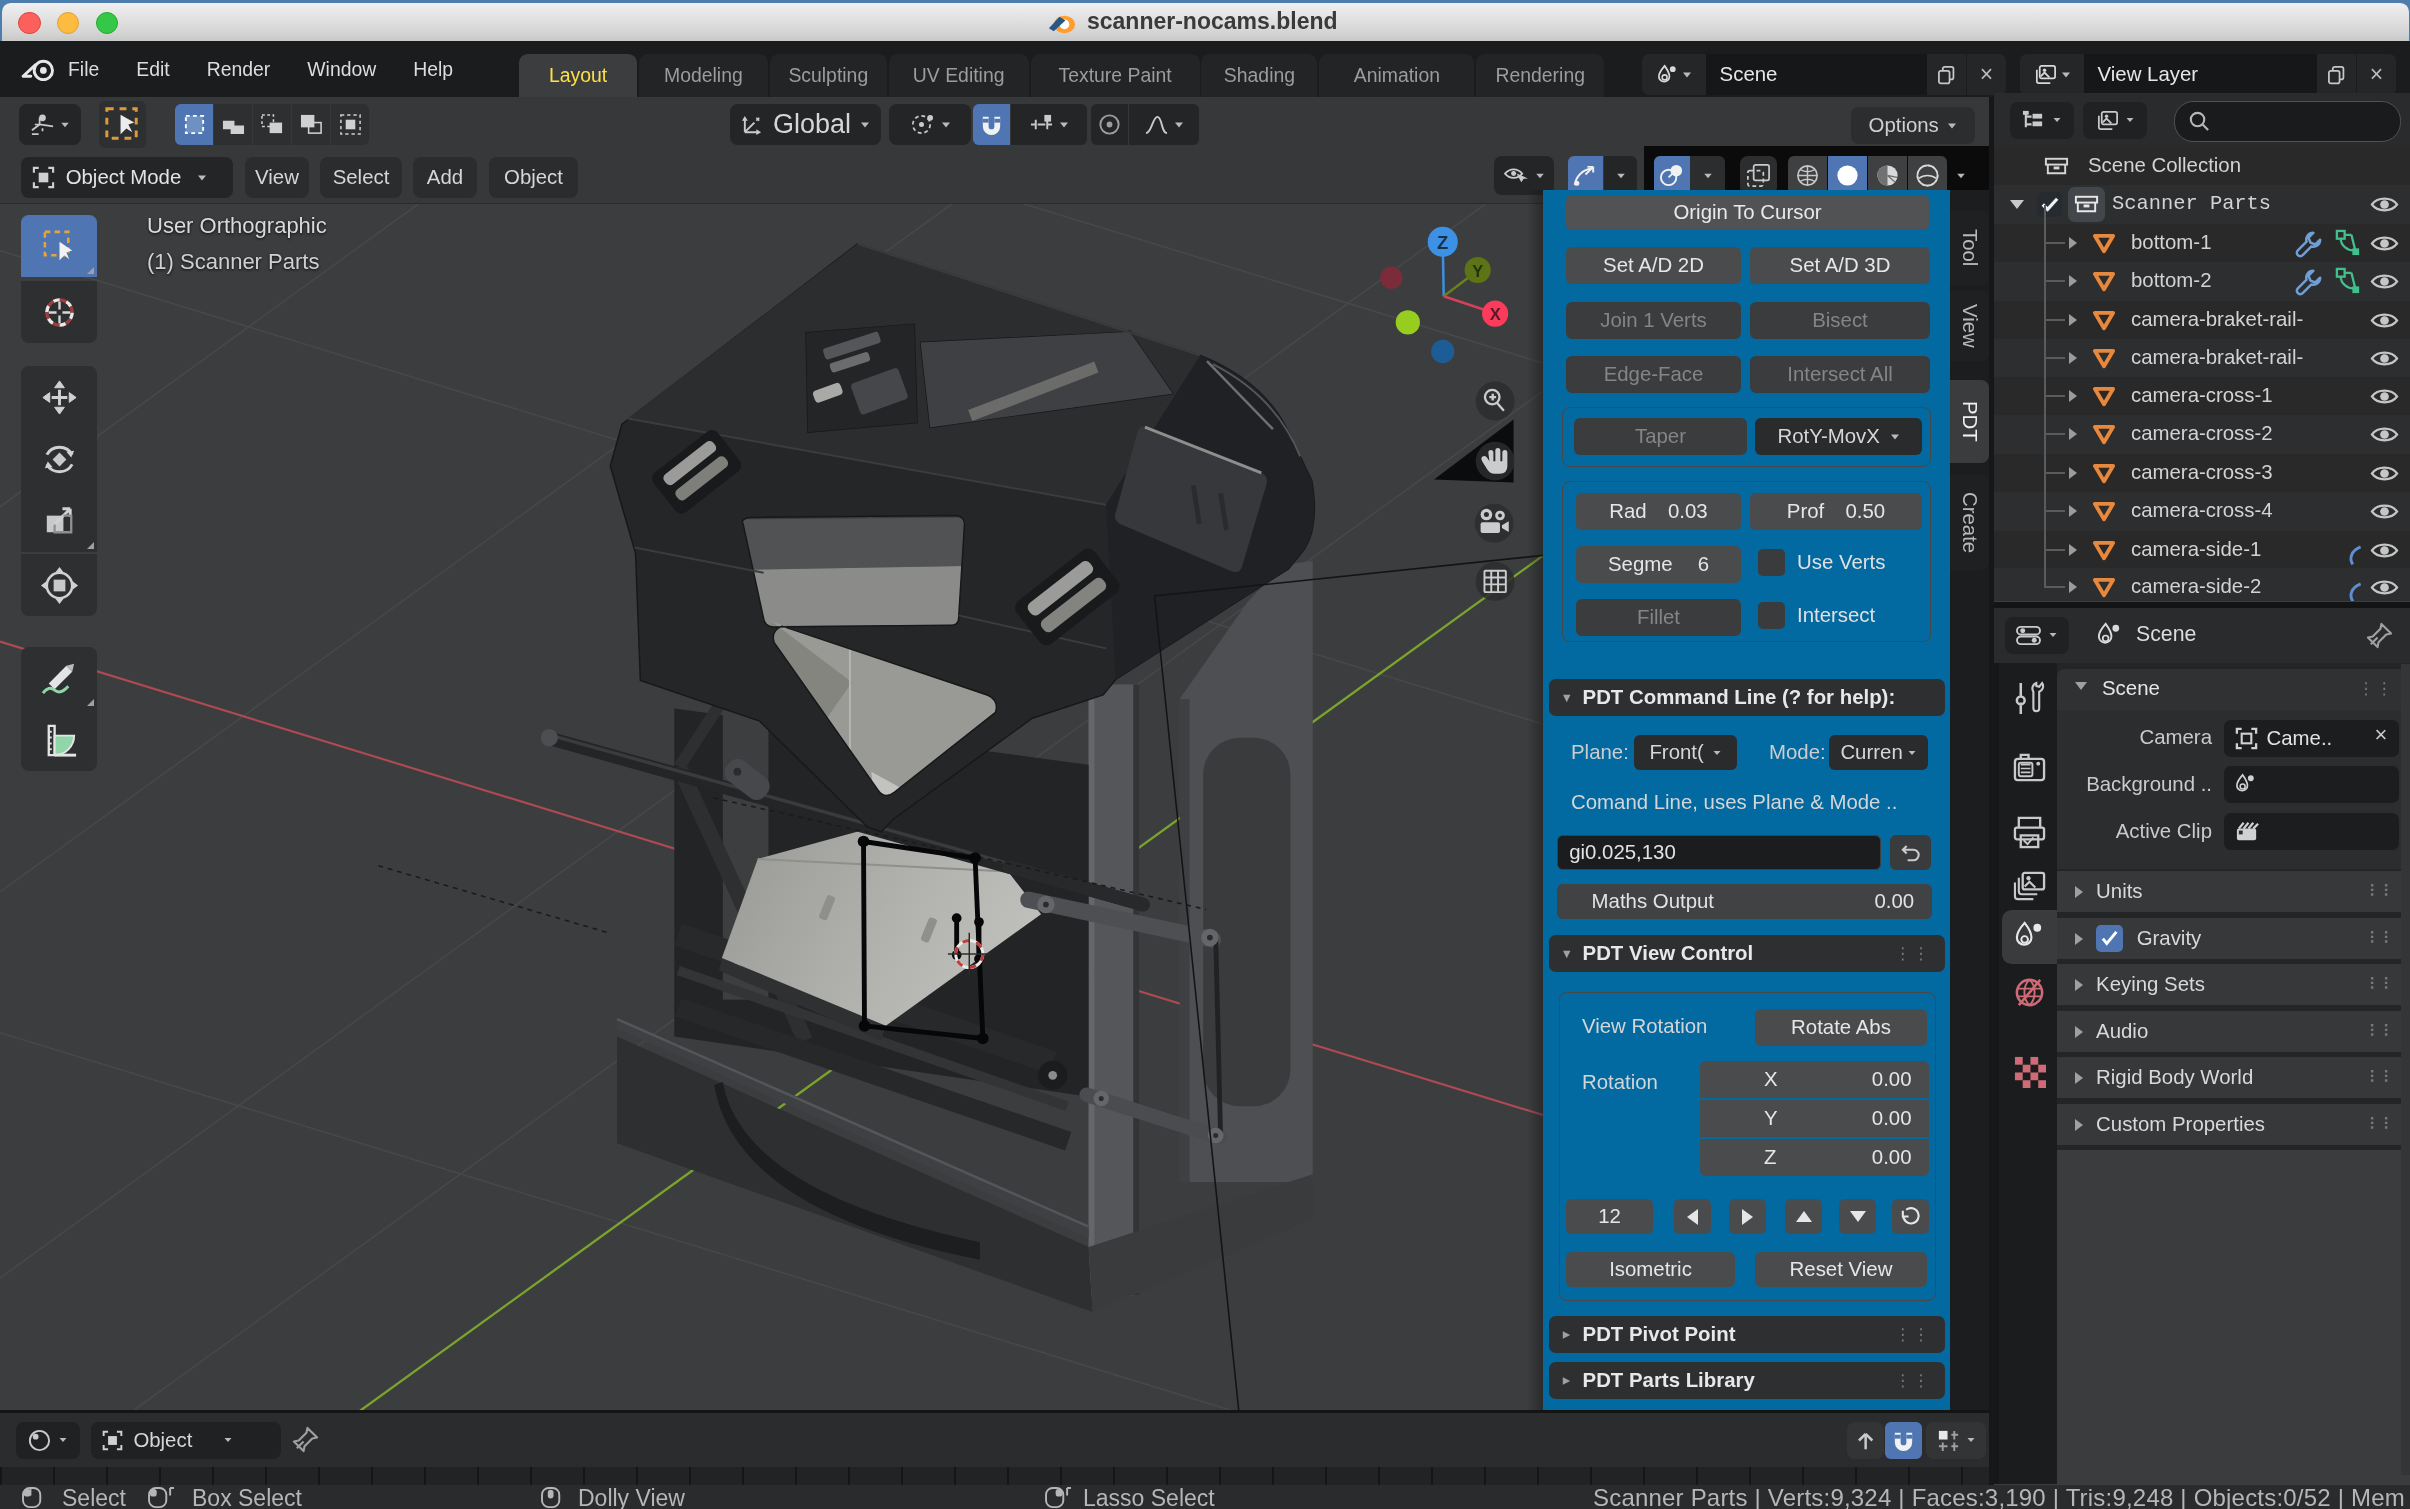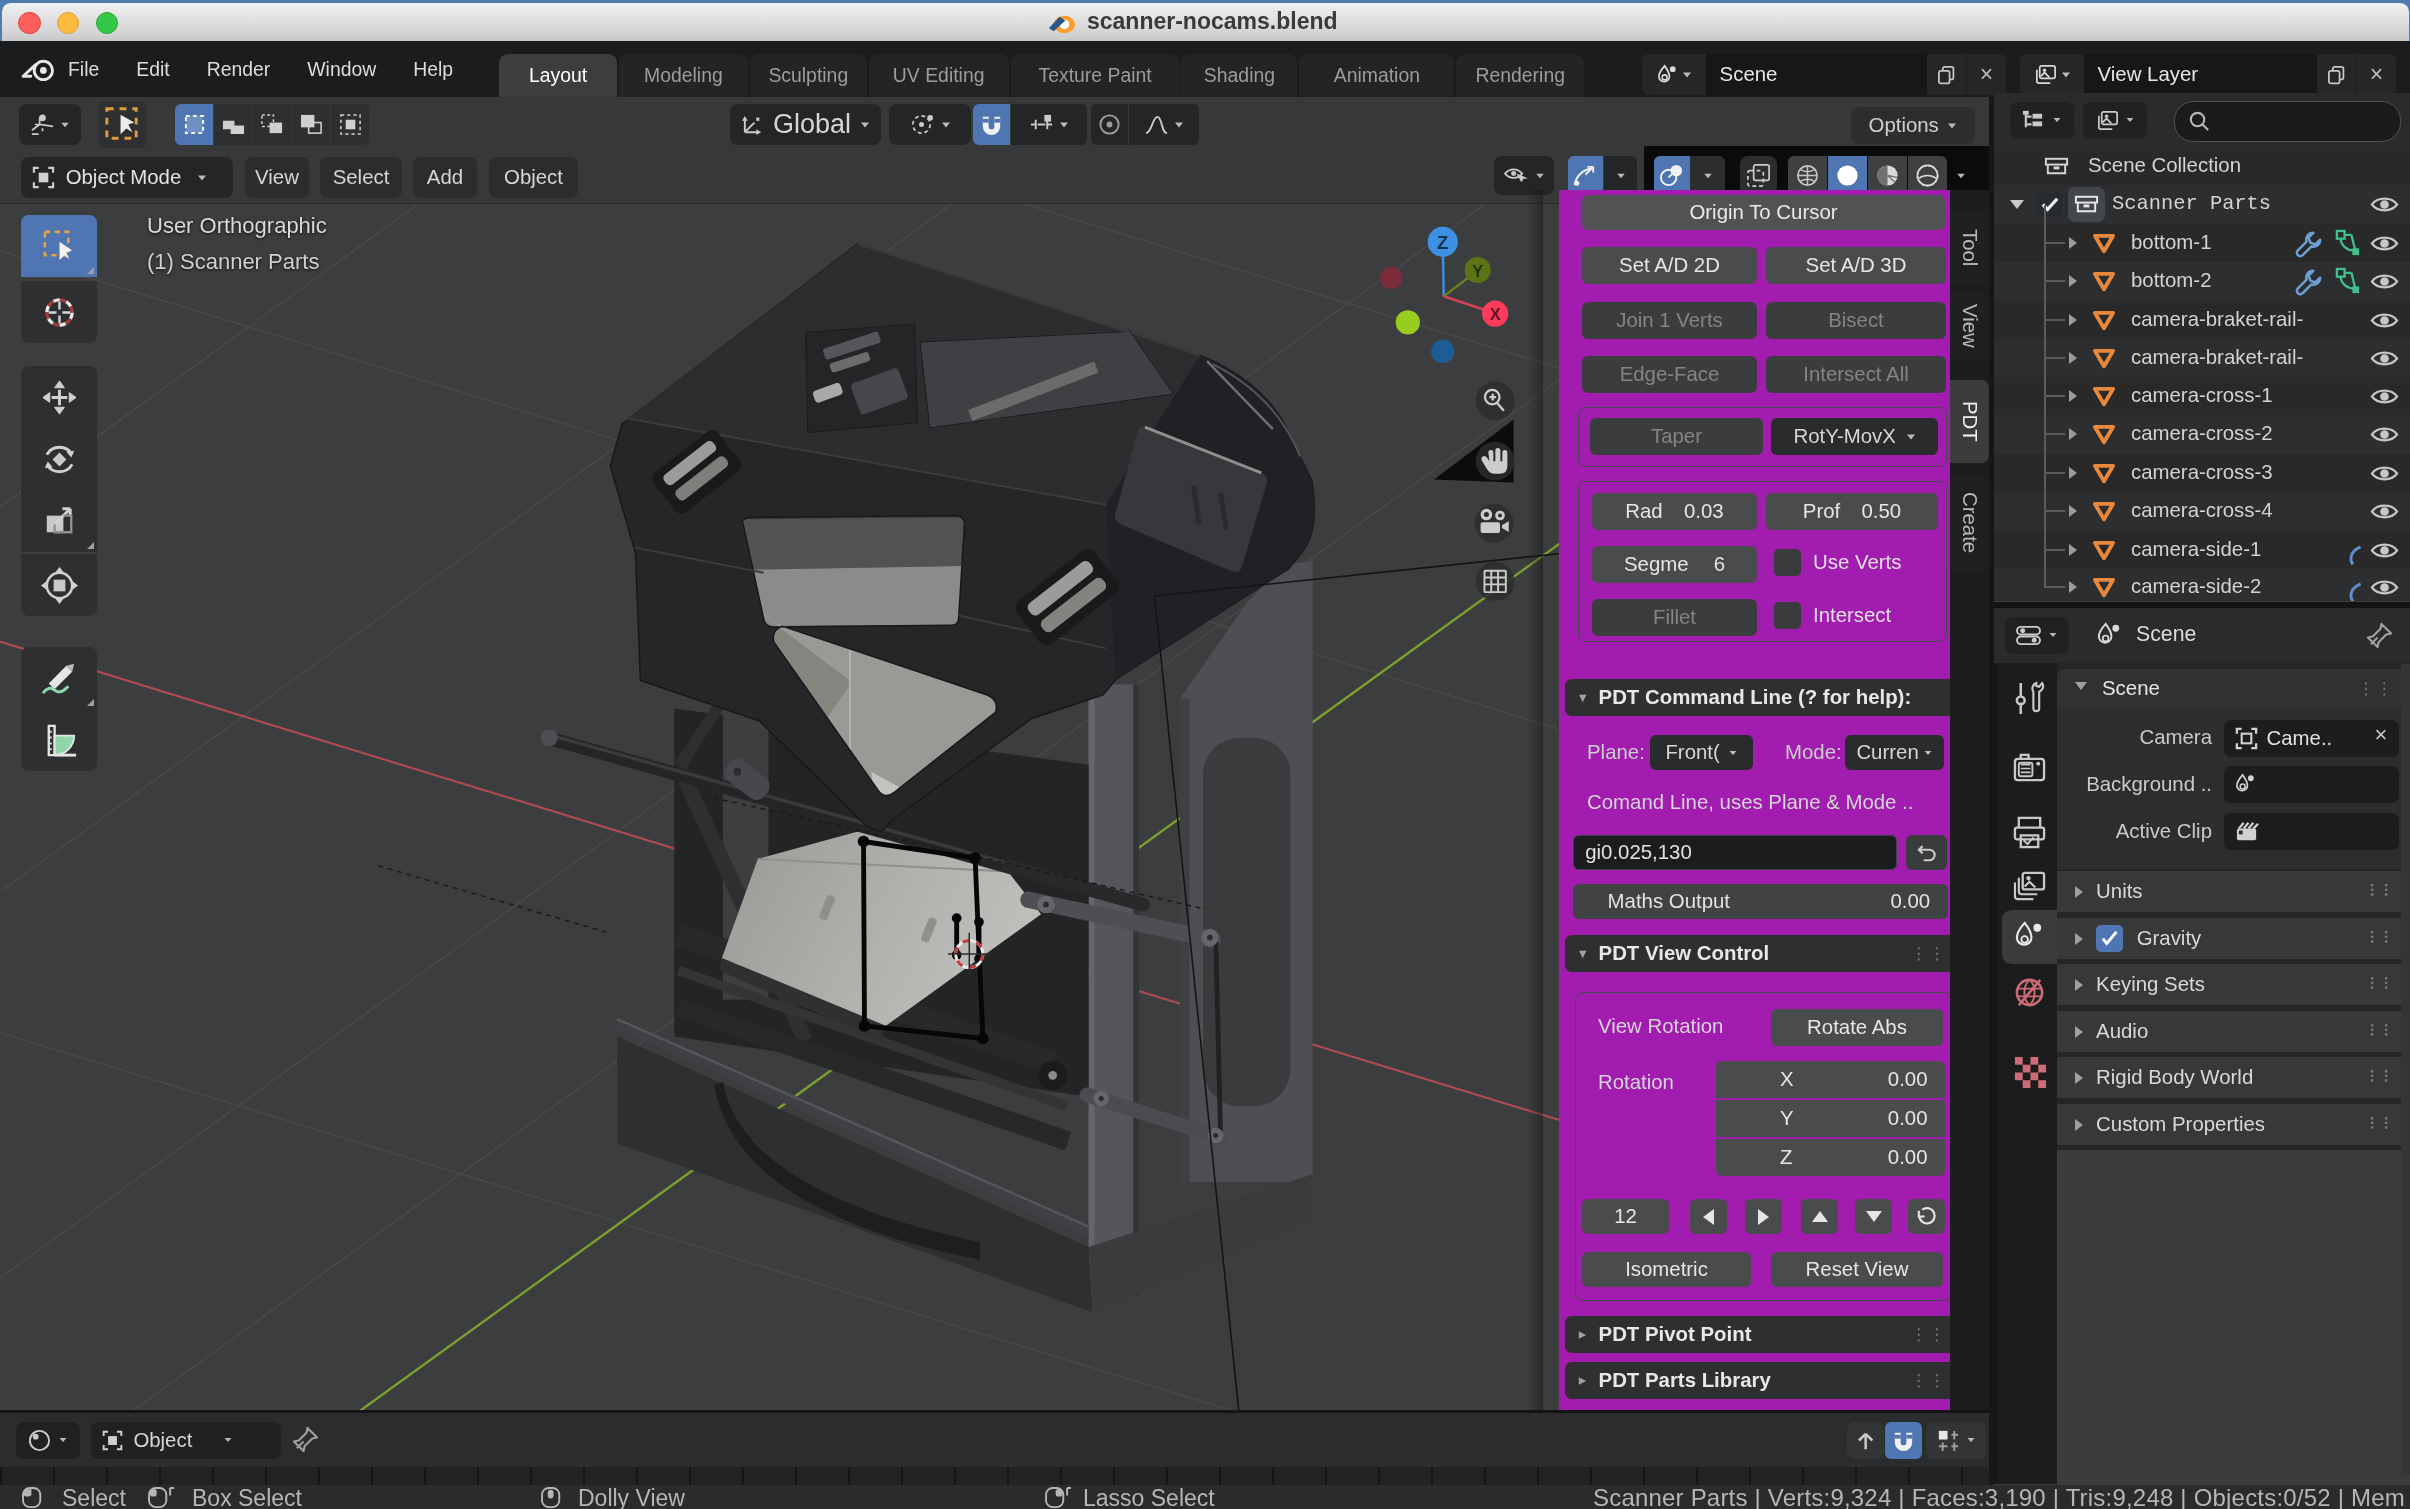--- a/index.html
+++ b/index.html
@@ -42,21 +42,21 @@
 </svg>
 <div class="row" style="left:68px;top:41px;height:56px;font-size:19.4px;color:#dcdddd;gap:37px;">
   <span>File</span>
     <span>Edit</span>
     <span>Render</span>
     <span>Window</span>
     <span>Help</span>
 </div>
 
 <div class="row" style="left:499px;top:54px;height:43px;gap:1.9px;font-size:19.4px;">
-  <div style="width:118px;height:43px;background:#3c3d3f;border-radius:8.7px 8.7px 0 0;display:flex;align-items:center;justify-content:center;color:#ffffff;">Layout</div>
+  <div style="width:118px;height:43px;background:#3c3d3f;border-radius:8.7px 8.7px 0 0;display:flex;align-items:center;justify-content:center;color:#fde047;margin-left:20px;">Layout</div>
   <div class="wtab" style="width:129px;">Modeling</div>
   <div class="wtab" style="width:117px;">Sculpting</div>
   <div class="wtab" style="width:140px;">UV Editing</div>
   <div class="wtab" style="width:169px;">Texture Paint</div>
   <div class="wtab" style="width:116px;">Shading</div>
   <div class="wtab" style="width:155px;">Animation</div>
   <div class="wtab" style="width:128px;">Rendering</div>
 </div>
 <style>.wtab{height:43px;background:#232425;border-radius:8.7px 8.7px 0 0;display:flex;align-items:center;justify-content:center;color:#9b9c9e;}</style>
 
@@ -559,21 +559,21 @@
   </svg>
 </div>
 <style>
  .tbtn{position:absolute;left:21.3px;width:76px;height:62px;background:#2e2f31;
        display:flex;align-items:center;justify-content:center;}
  .tbtn i{position:absolute;right:2.9px;bottom:2.9px;width:0;height:0;
        border-left:7.8px solid transparent;border-bottom:7.8px solid #9fa0a1;}
 </style>
 
 <div class="abs" style="left:1527px;top:190px;width:15.5px;height:1220px;background:linear-gradient(to right,rgba(20,20,22,0),rgba(20,20,22,0.45));"></div>
-<div id="npanel" class="abs" style="left:1543px;top:190px;width:408px;height:1220px;background:#a21caf;margin-left:16px;">
+<div id="npanel" class="abs" style="left:1543px;top:190px;width:408px;height:1220px;background:#0369a1;">
   <div class="pbtn en2" style="left:23px;top:4.9px;width:363px;height:35px;">Origin To Cursor</div>
   <div class="pbtn en" style="left:23px;top:57px;width:175px;height:37px;">Set A/D 2D</div>
   <div class="pbtn en" style="left:207px;top:57px;width:180px;height:37px;">Set A/D 3D</div>
   <div class="pbtn dis" style="left:23px;top:112px;width:175px;height:37px;">Join 1 Verts</div>
   <div class="pbtn dis" style="left:207px;top:112px;width:180px;height:37px;">Bisect</div>
   <div class="pbtn dis" style="left:23px;top:166px;width:175px;height:37px;">Edge-Face</div>
   <div class="pbtn dis" style="left:207px;top:166px;width:180px;height:37px;">Intersect All</div>
   <div class="abs" style="left:19.4px;top:217px;width:367px;height:58px;border:1px solid #47484a;border-radius:7.8px;"></div>
   <div class="pbtn dis" style="left:31px;top:228px;width:173px;height:37px;">Taper</div>
   <div class="pbtn" style="left:212px;top:228px;width:167px;height:37px;background:#2a2b2c;color:#d5d6d7;gap:9.7px;">RotY-MovX <span class="caret" style="transform:scale(.8);"></span></div>

